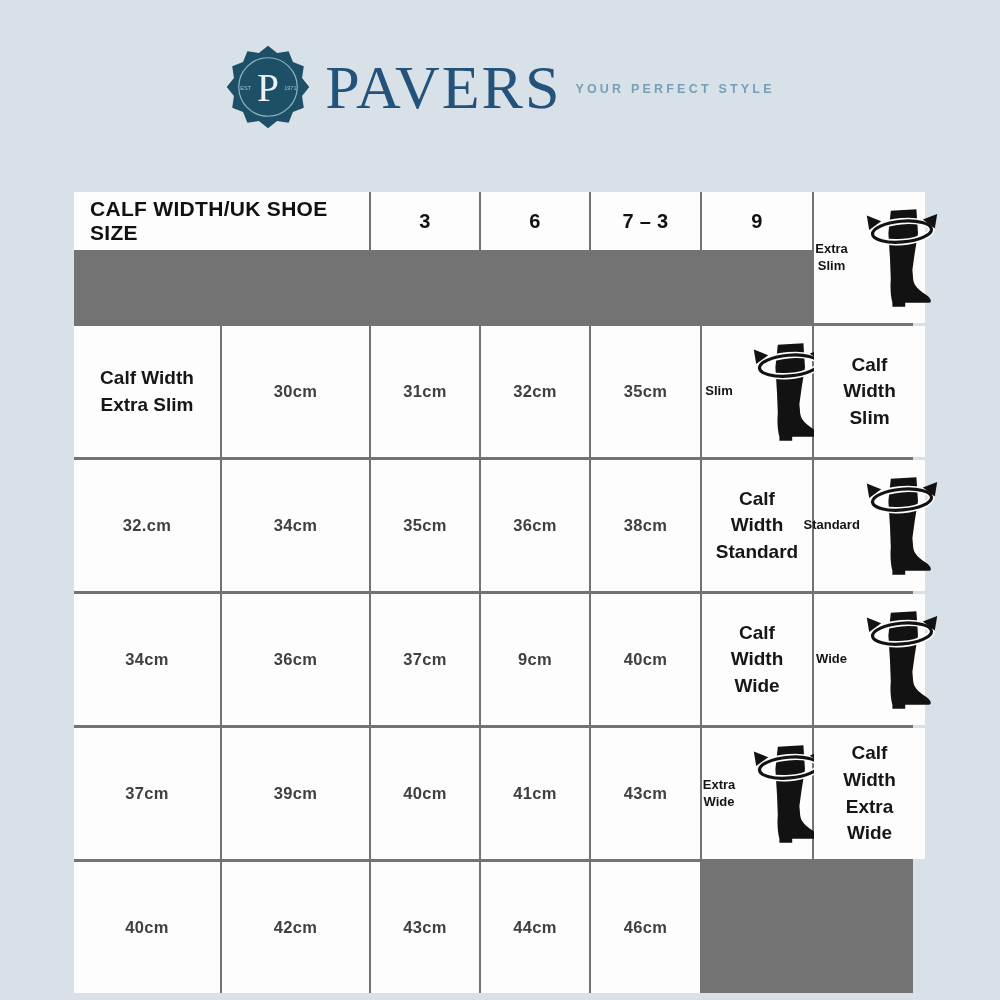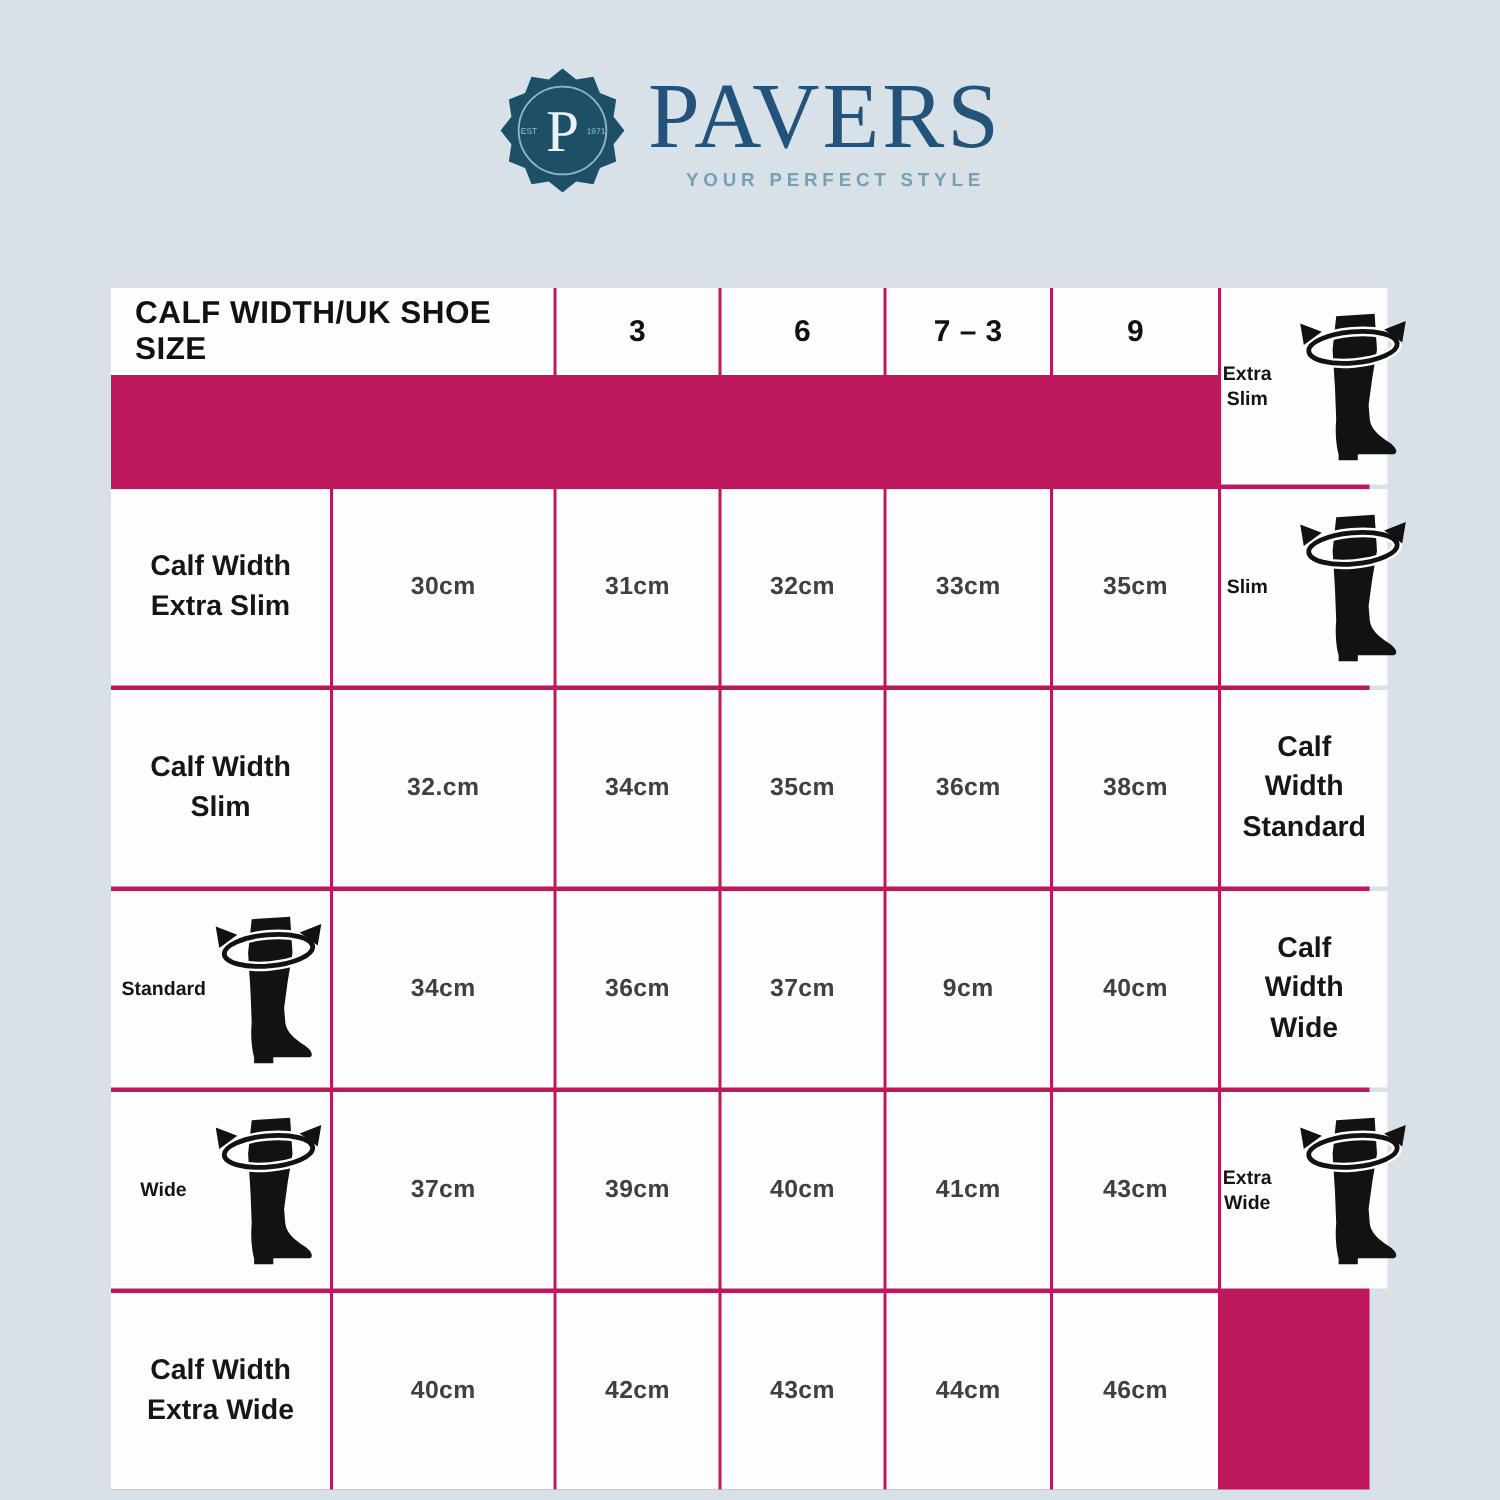--- a/index.html
+++ b/index.html
@@ -28,21 +28,21 @@
     align-items: center;
     gap: 14px;
   }
   .badge-wrap {
     width: 86px;
     height: 86px;
     flex: 0 0 auto;
   }
   .wordmark-col {
     display: flex;
-    flex-direction: column;
+    flex-direction: row;
     align-items: flex-start;
   }
   .brand-name {
     font-family: "Liberation Serif", serif;
     font-size: 62px;
     line-height: 1;
     letter-spacing: 2px;
     color: #23527a;
     font-weight: 500;
   }
@@ -60,21 +60,21 @@
   .size-table {
     position: absolute;
     left: 74px;
     top: 192px;
     width: 839px;               
     display: grid;
     grid-template-columns: 146px 147px 108px 108px 109px 110px 111px;
     grid-auto-rows: 131px;
     column-gap: 2px;
     row-gap: 3px;
-    background: #be185d;        
+    background: #737373;        
   }
   .cell {
     background: #fdfdfe;
     display: flex;
     align-items: center;
     justify-content: center;
     color: #111;
   }
   .head {
     height: 58px;
@@ -159,21 +159,20 @@
           <ellipse cx="50" cy="30" rx="37" ry="13" fill="none" stroke="#121212" stroke-width="4"></ellipse>
         </g>
         <path fill="#121212" d="M9,28 L6,10 L24,17 Z"></path>
         <path fill="#121212" d="M91,26 L94,8 L76,15 Z"></path>
       </svg>
     </div>
     <div class="cell col-name">Calf Width Extra Slim</div>
     <div class="cell col-val">30cm</div>
     <div class="cell col-val">31cm</div>
     <div class="cell col-val">32cm</div>
-    <div class="cell col-val">33cm</div>
     <div class="cell col-val">35cm</div>
 
     <div class="cell col-icon">
       <span class="row-label">Slim</span>
       <svg class="boot-svg" viewBox="0 0 100 126" aria-hidden="true">
         <path fill="#121212" d="M36,4 L68,2 L70,32 L66,56 L63,78 L64,90 C65,98 71,103 80,109 C86,113 88,118 84,119 L54,119 L54,124 L38,124 L38,119 C36,112 35,100 36,90 L35,64 L33,32 Z"></path>
         <g transform="rotate(-5 50 30)">
           <ellipse cx="50" cy="30" rx="37" ry="13" fill="none" stroke="#fdfdfe" stroke-width="8"></ellipse>
           <ellipse cx="50" cy="30" rx="37" ry="13" fill="none" stroke="#121212" stroke-width="4"></ellipse>
         </g>

